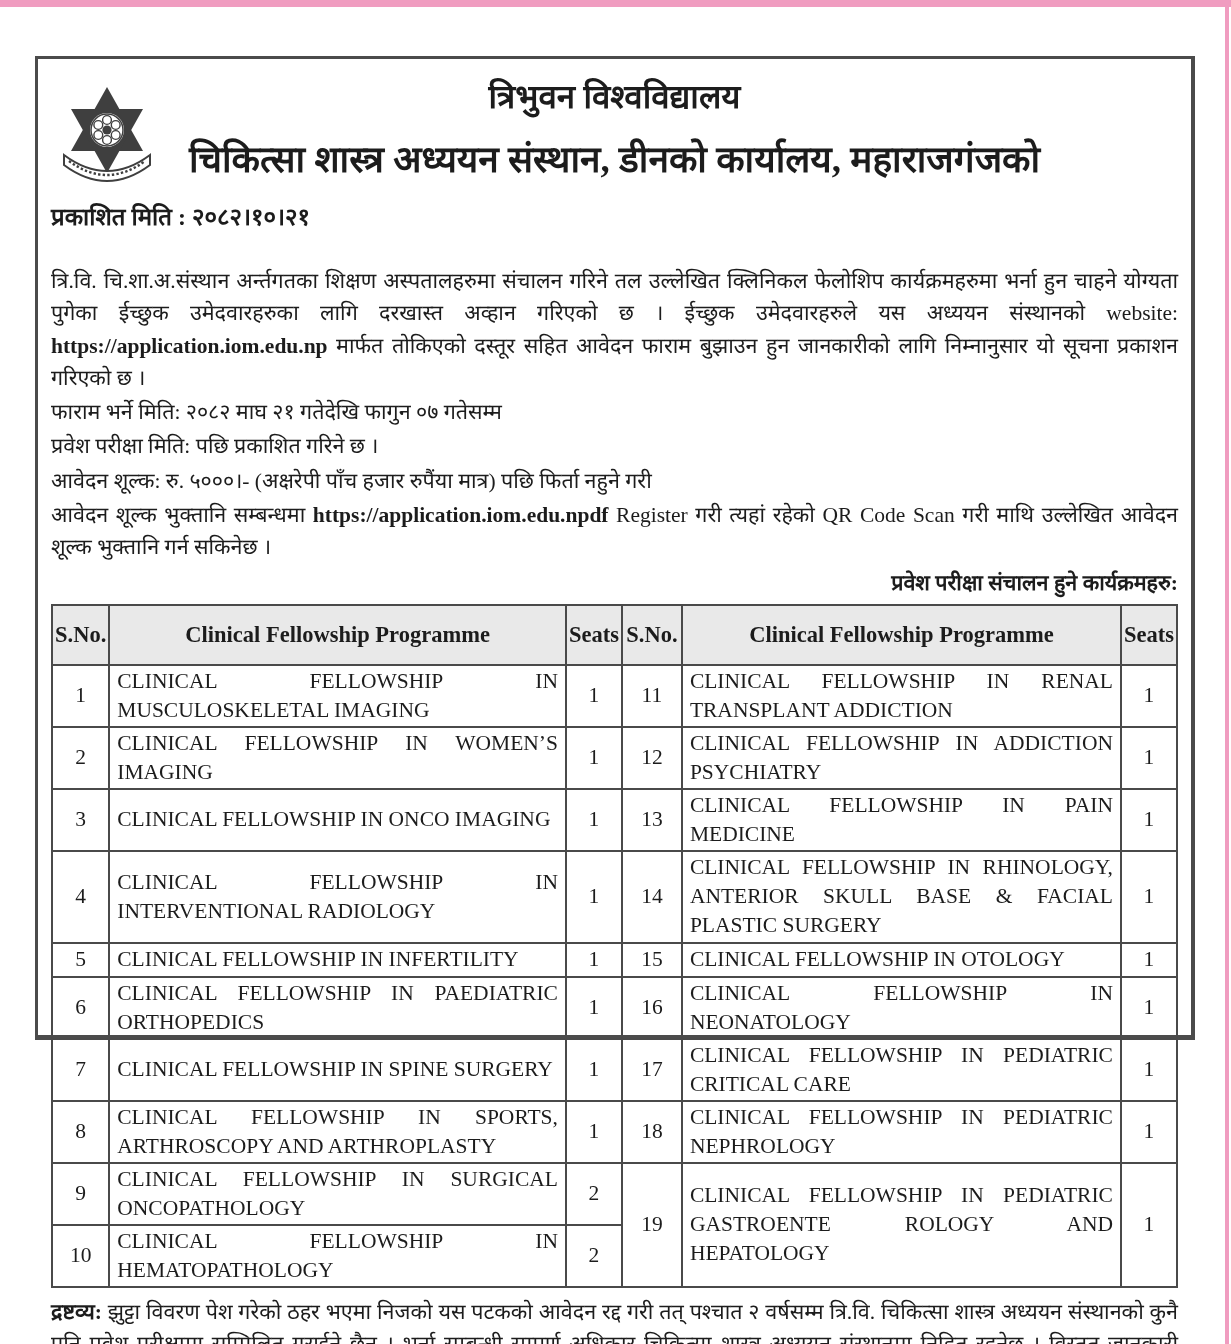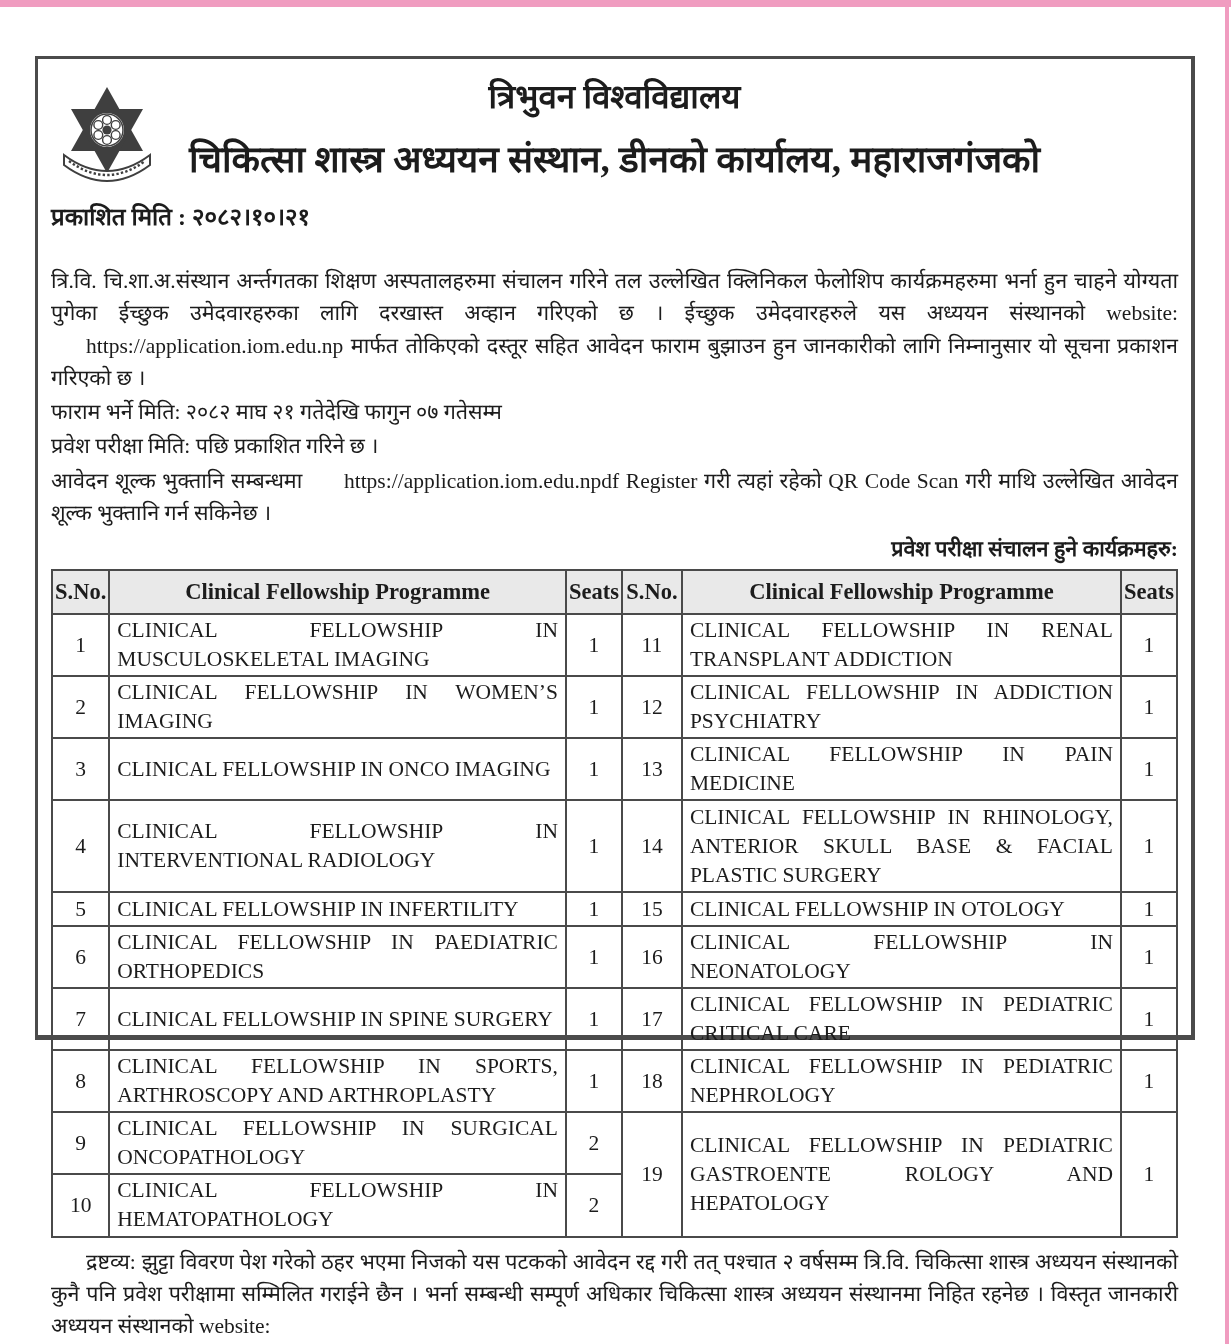--- a/index.html
+++ b/index.html
@@ -27,30 +27,30 @@
     text-align:center;padding:13px 6px 15px 6px;box-sizing:border-box;
   }
   .banner .en{font-weight:bold;font-size:41px;letter-spacing:0.5px;}
   .banner .np{font-weight:bold;font-size:37px;}
   .published{text-align:left;font-weight:bold;font-size:24px;margin:12px 0 6px 0;}
 
   
   .doc-text{font-size:21.5px;line-height:1.5;}
   .doc-text p{margin:2px 0;text-align:justify;}
   .doc-text .single{text-align:left;}
-  .b{font-weight:normal;margin-left:35px;}
+  .b{font-weight:bold;}
   .heading-bold{font-weight:bold;font-size:21.5px;margin:4px 0 4px 0;text-align:right;}
 
   
   table.prog{width:100%;border-collapse:collapse;margin-top:2px;}
   table.prog th,table.prog td{
     border:2px solid #4a4a4a;padding:1px 7px;box-sizing:border-box;
     font-size:21.5px;vertical-align:middle;
   }
-  table.prog th{background:#e9e9e9;font-size:22.5px;text-align:center;padding:8px 2px;}
+  table.prog th{background:#e9e9e9;font-size:22.5px;text-align:center;padding:16px 2px;}
   td.num{text-align:center;}
   td.prog-name{text-align:justify;line-height:1.35;}
   tr.rh-hd{height:38px;}
   tr.rh-a{height:62px;}
   tr.rh-b{height:60px;}
   tr.rh-c{height:34px;}
   tr.rh-d{height:92px;}
 
   
   .note{font-size:21.5px;line-height:1.5;text-align:justify;margin-top:8px;}
@@ -83,20 +83,21 @@
     </svg>
     <div class="org1">त्रिभुवन विश्वविद्यालय</div>
     <div class="org2">चिकित्सा शास्त्र अध्ययन संस्थान, डीनको कार्यालय, महाराजगंजको</div>
     <div class="published">प्रकाशित मिति : २०८२।१०।२१</div>
   </div>
 
   <div class="doc-text">
     <p><span>त्रि.वि. चि.शा.अ.संस्थान अर्न्तगतका शिक्षण अस्पतालहरुमा संचालन गरिने तल उल्लेखित क्लिनिकल फेलोशिप कार्यक्रमहरुमा भर्ना हुन चाहने योग्यता पुगेका ईच्छुक उमेदवारहरुका लागि दरखास्त अव्हान गरिएको छ । ईच्छुक उमेदवारहरुले यस अध्ययन संस्थानको website: </span><span class="b">https://application.iom.edu.np</span><span> मार्फत तोकिएको दस्तूर सहित आवेदन फाराम बुझाउन हुन जानकारीको लागि निम्नानुसार यो सूचना प्रकाशन गरिएको छ ।</span></p>
     <p class="single">फाराम भर्ने मिति: २०८२ माघ २१ गतेदेखि फागुन ०७ गतेसम्म</p>
     <p class="single">प्रवेश परीक्षा मिति: पछि प्रकाशित गरिने छ ।</p>
+    <p class="single">आवेदन शूल्क: रु. ५०००।- (अक्षरेपी पाँच हजार रुपैंया मात्र) पछि फिर्ता नहुने गरी</p>
     <p><span>आवेदन शूल्क भुक्तानि सम्बन्धमा </span><span class="b">https://application.iom.edu.npdf</span><span> Register गरी त्यहां रहेको QR Code Scan गरी माथि उल्लेखित आवेदन शूल्क भुक्तानि गर्न सकिनेछ ।</span></p>
     <div class="heading-bold">प्रवेश परीक्षा संचालन हुने कार्यक्रमहरु:</div>
   </div>
 
   <table class="prog">
     <colgroup>
       <col style="width:55px">
         <col style="width:460px">
         <col style="width:55px">
       <col style="width:60px">

